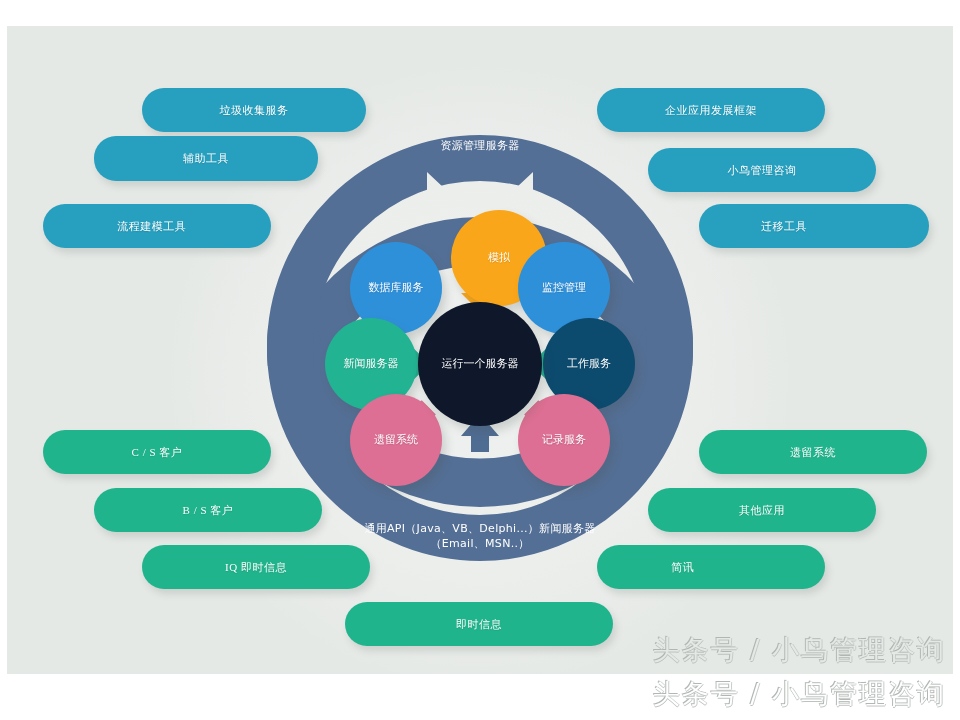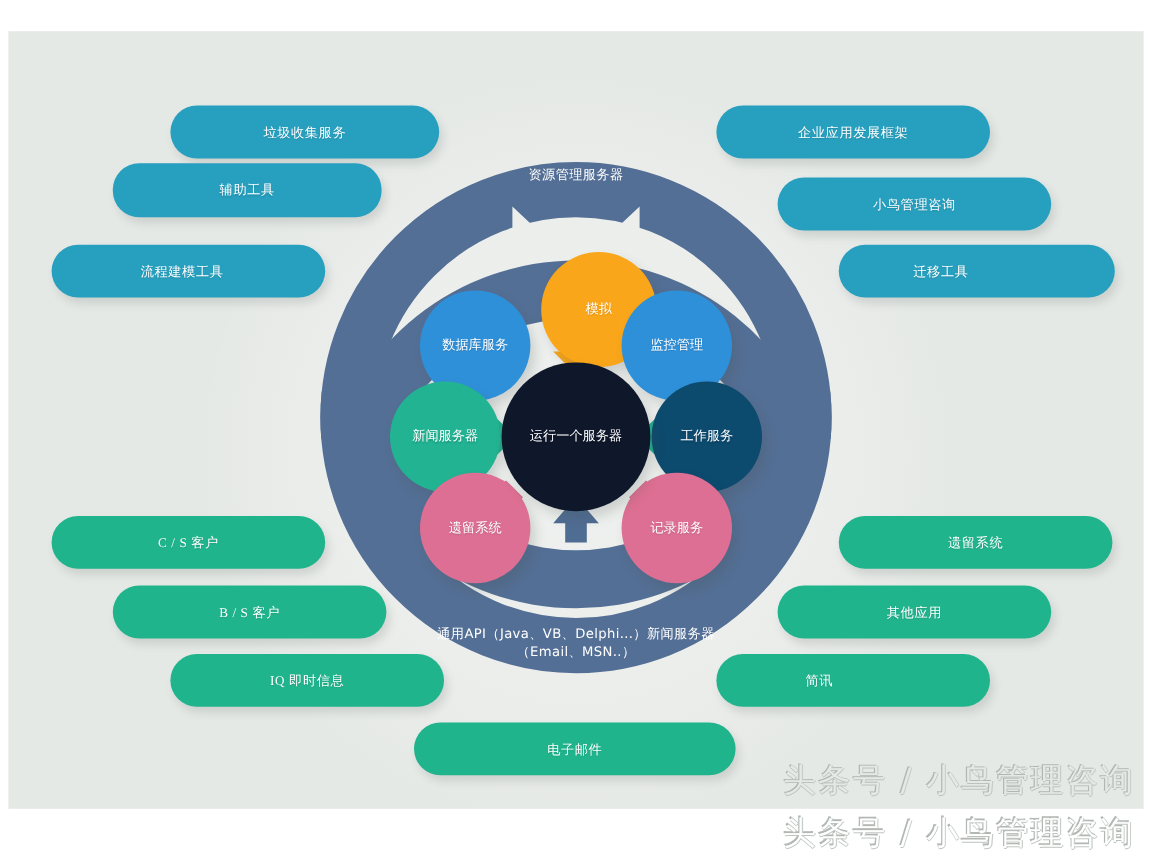--- a/index.html
+++ b/index.html
@@ -187,20 +187,20 @@
       <span class="ptxt">遗留系统</span>
     </div>
     <div class="pill green al-c" style="left:641px;top:462px;width:228px;height:44px;">
       <span class="ptxt">其他应用</span>
     </div>
     <div class="pill green al-l" style="left:590px;top:519px;width:228px;height:44px;text-align:right;">
       <span class="ptxt">简讯</span>
     </div>
 
     <div class="pill green al-c" style="left:338px;top:576px;width:268px;height:44px;">
-      <span class="ptxt">电子邮件</span>
+      <span class="ptxt">即时信息</span>
     </div>
 
     <div class="wm onslide" style="right:7px;bottom:6px;">头条号 / 小鸟管理咨询</div>
   </div>
 
   <div class="wm">头条号 / 小鸟管理咨询</div>
 </div>
 
 </body></html>

